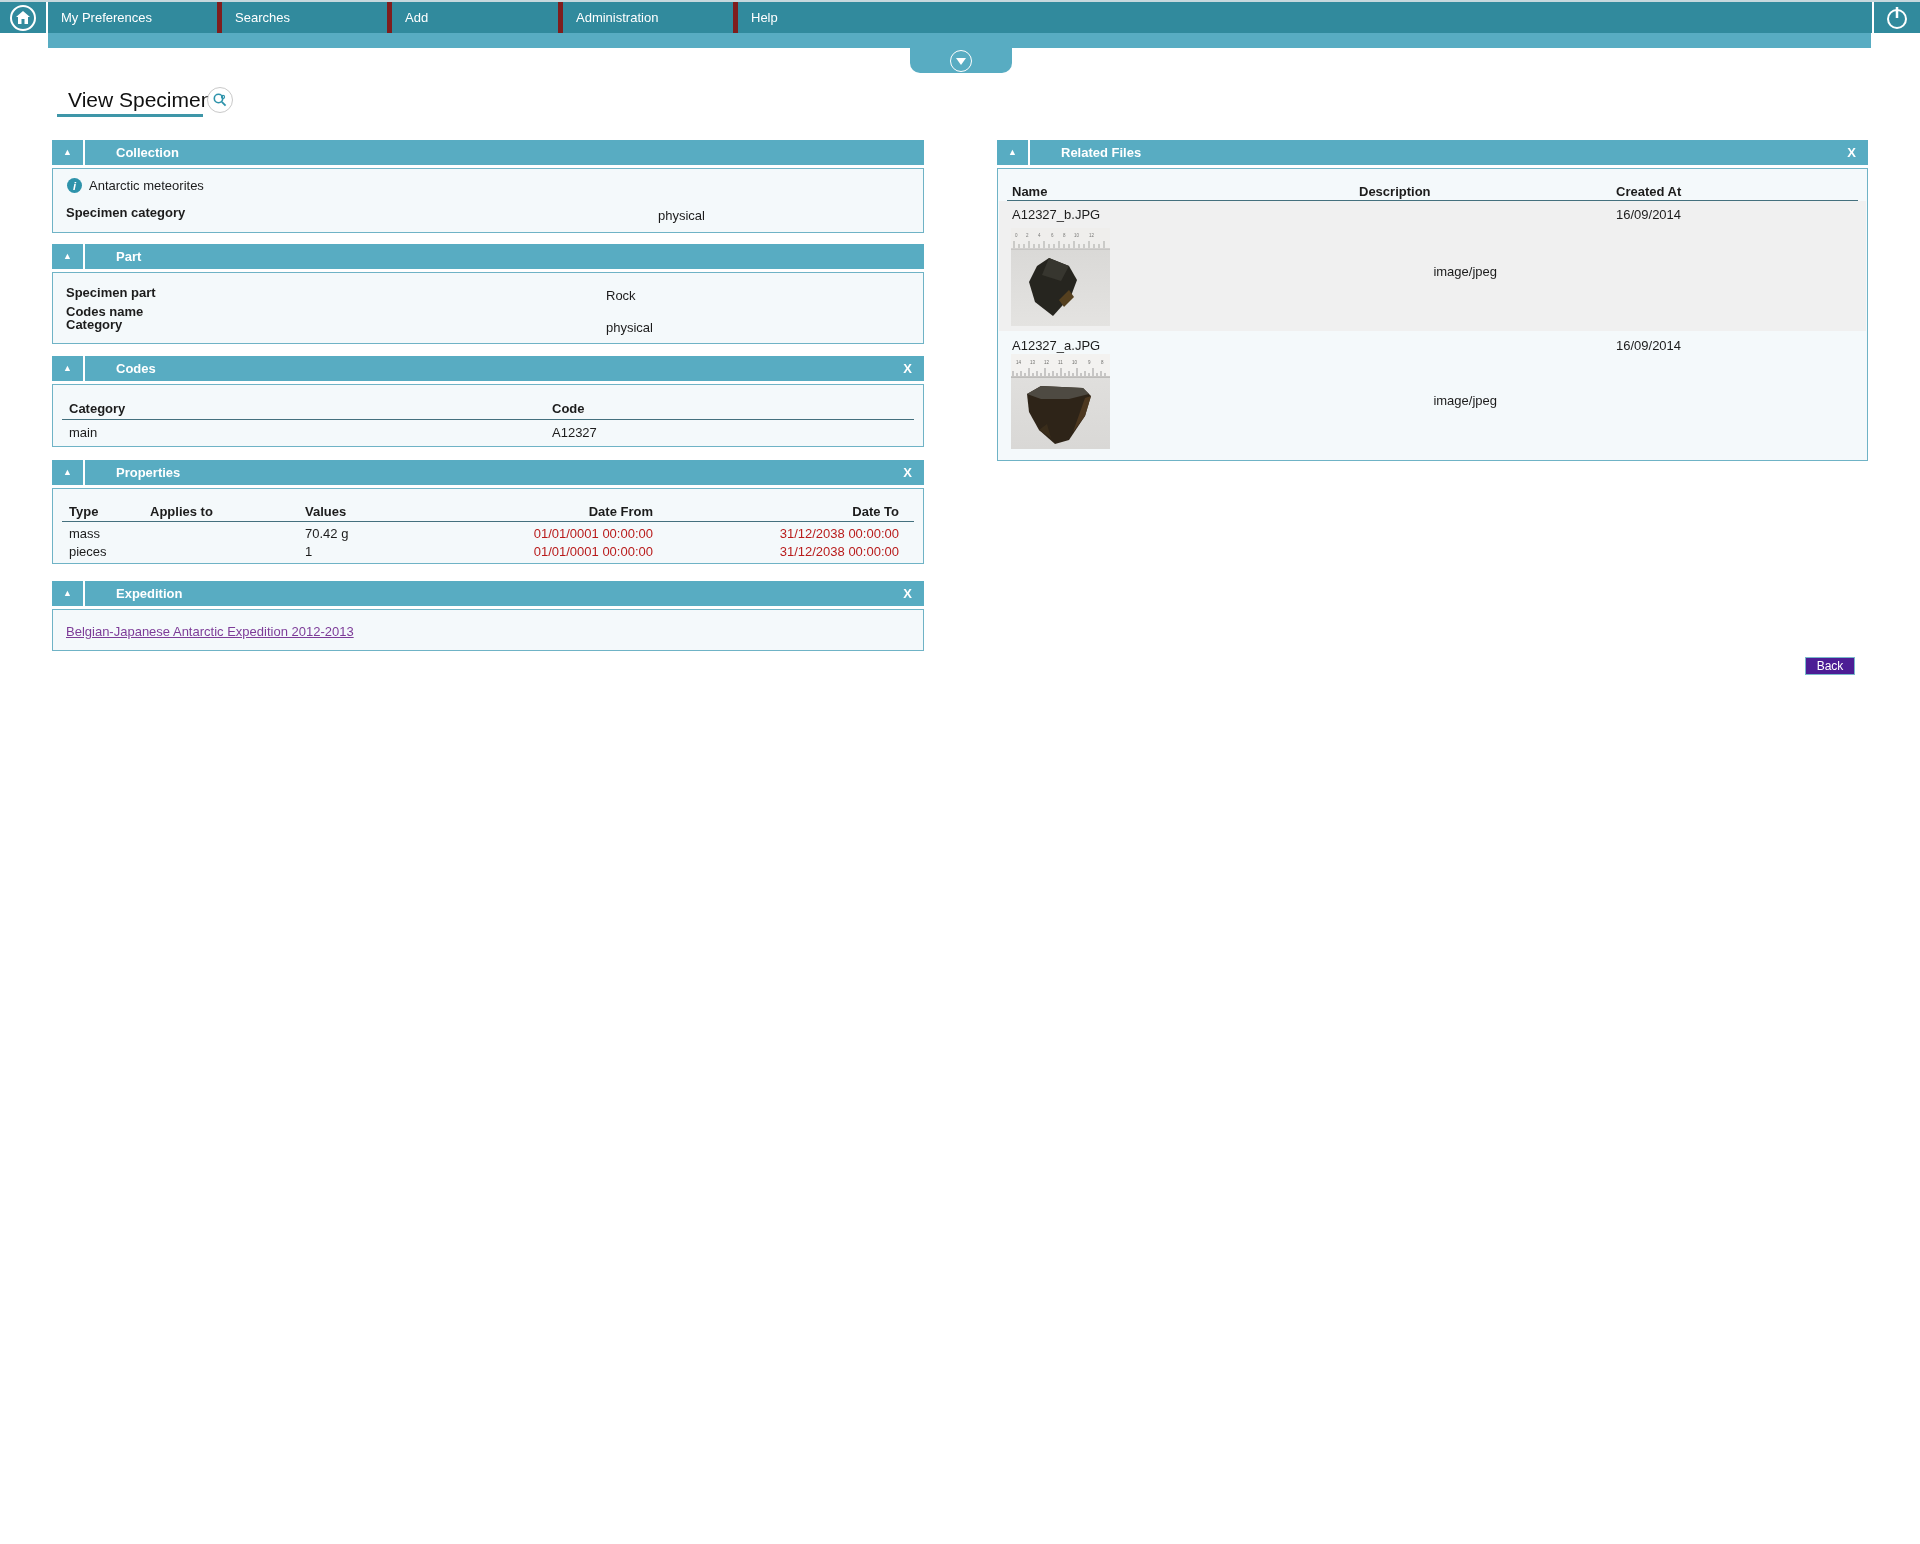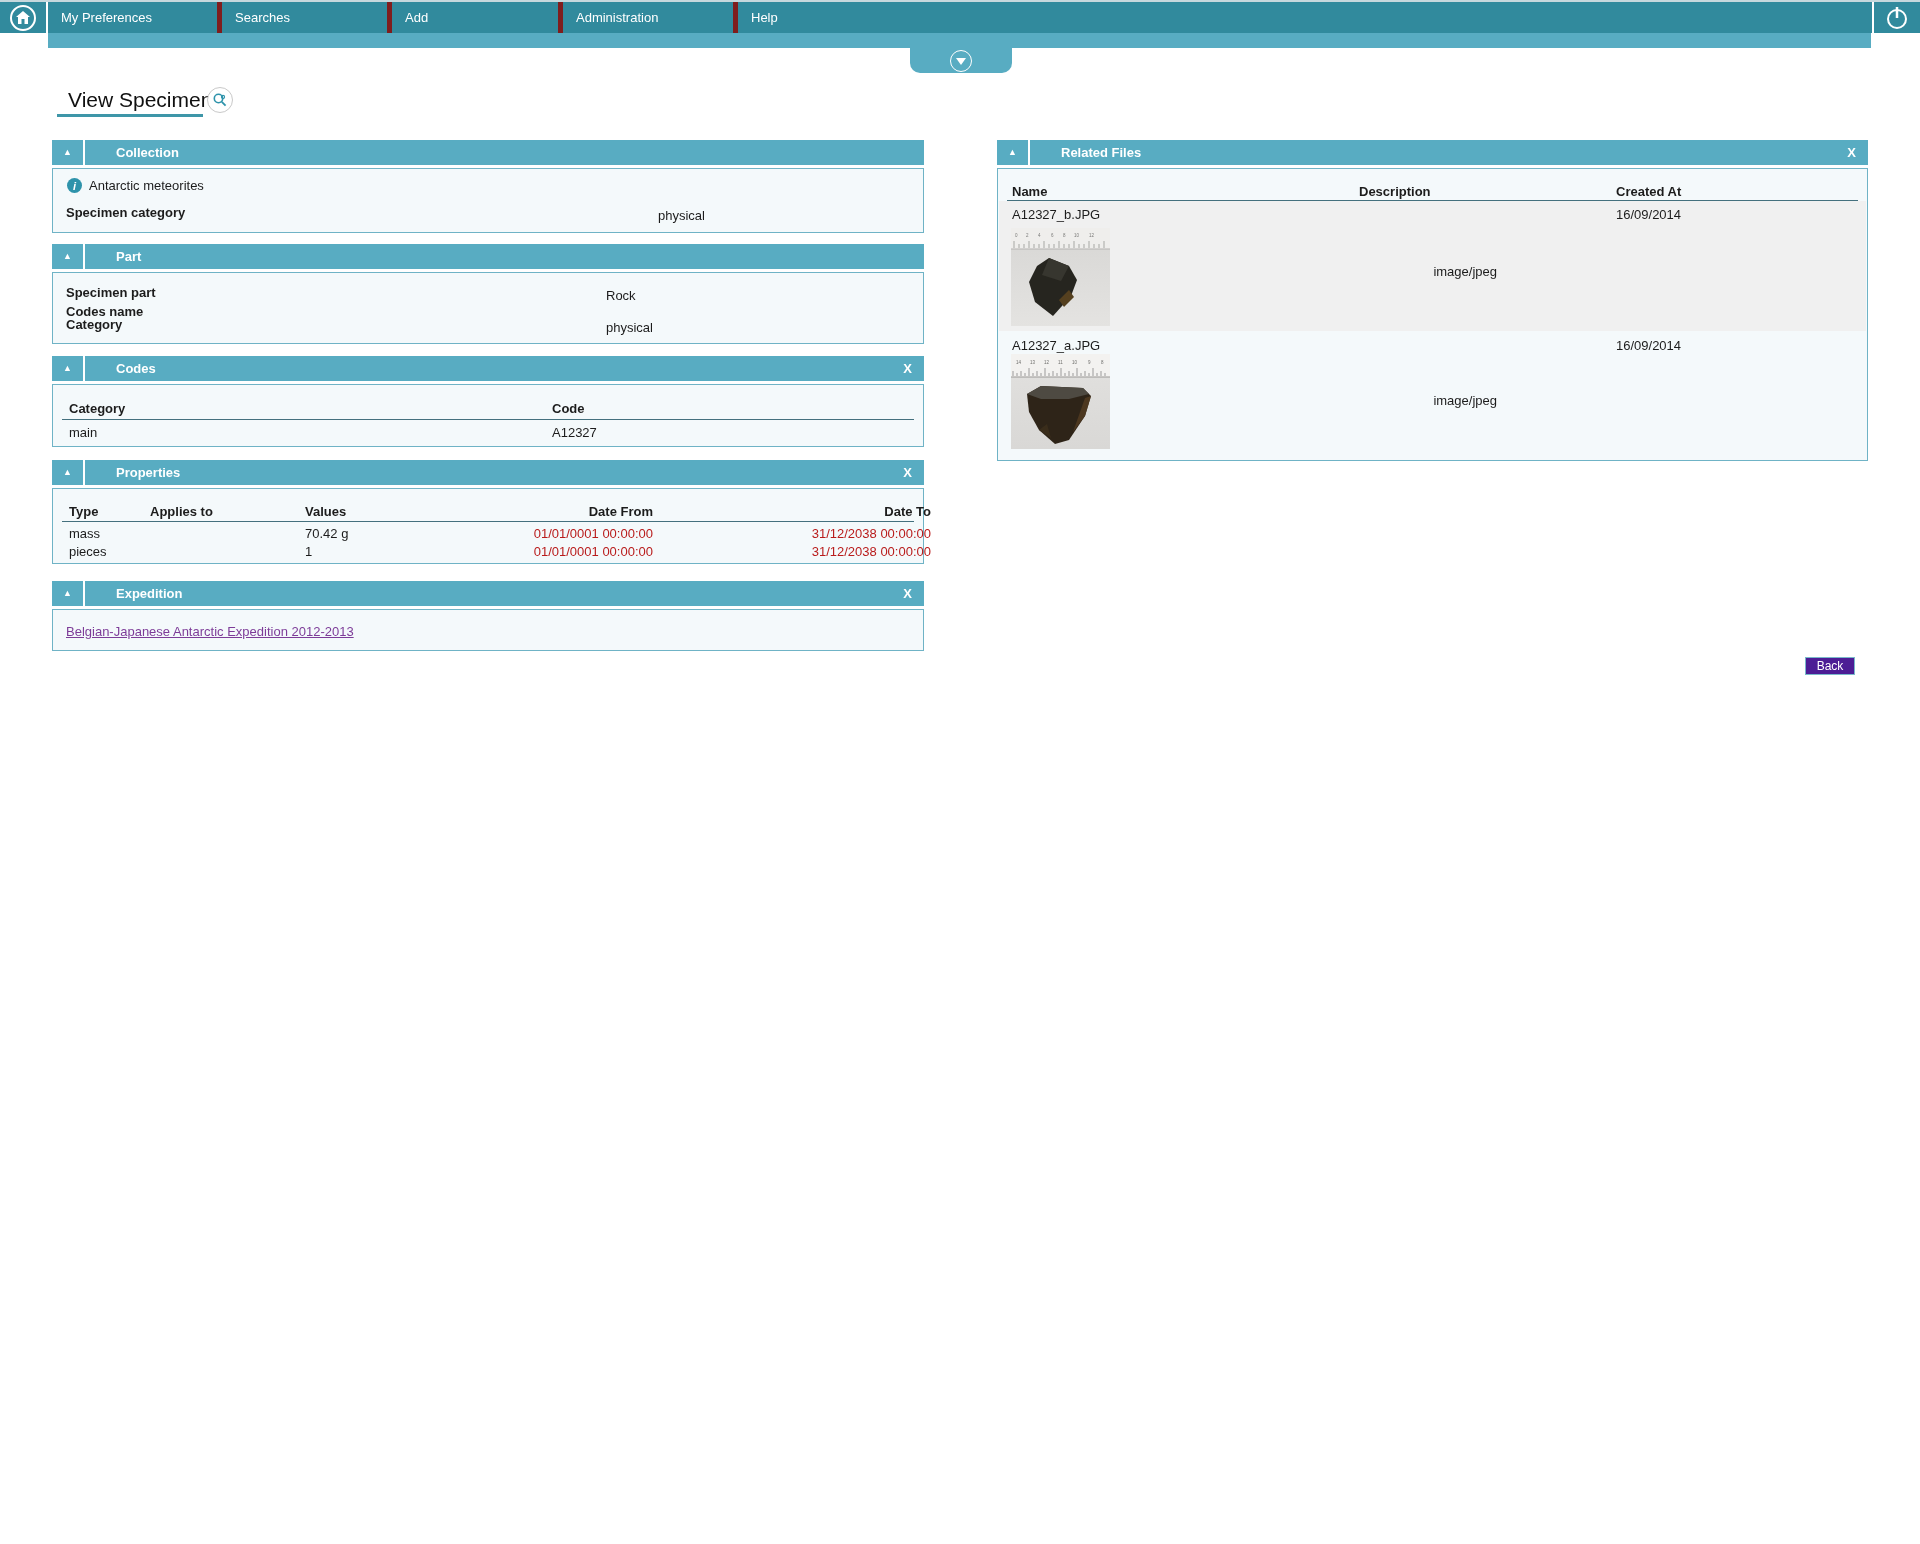--- a/index.html
+++ b/index.html
@@ -49,21 +49,21 @@
   .abs{position:absolute;}
   .bold{font-weight:bold;}
   .info-row{position:absolute;left:14px;top:9px;display:flex;align-items:center;gap:7px;}
   .info-icon{width:15px;height:15px;border-radius:50%;background:#2e93ab;color:#fff;font-size:11px;font-weight:bold;font-style:italic;display:flex;align-items:center;justify-content:center;}
 
   .rule{position:absolute;left:9px;right:9px;height:1px;background:#44707e;}
   .row-line{position:absolute;left:0;right:0;height:16px;}
   .pcell{position:absolute;white-space:nowrap;}
   .c-type{left:16px;} .c-applies{left:97px;} .c-values{left:252px;}
   .c-datefrom{left:420px;width:180px;text-align:right;}
-  .c-dateto{left:697px;width:181px;text-align:right;}
+  .c-dateto{left:665px;width:181px;text-align:right;}
   .muted{color:#b91c1c;}
   .k-cat{left:16px;} .k-code{left:499px;}
   .f-name{left:14px;} .f-desc{left:361px;} .f-created{left:618px;}
 
   .exp-link{position:absolute;left:13px;top:14px;color:#7d3c98;text-decoration:underline;font-size:13px;cursor:pointer;}
 
   .file-row{position:absolute;left:1px;right:1px;height:130px;}
   .file-row.r1{top:32px;background:#f0f0f0;}
   .file-row.r2{top:162px;height:130px;}
   .file-name{position:absolute;left:13px;top:6px;}

